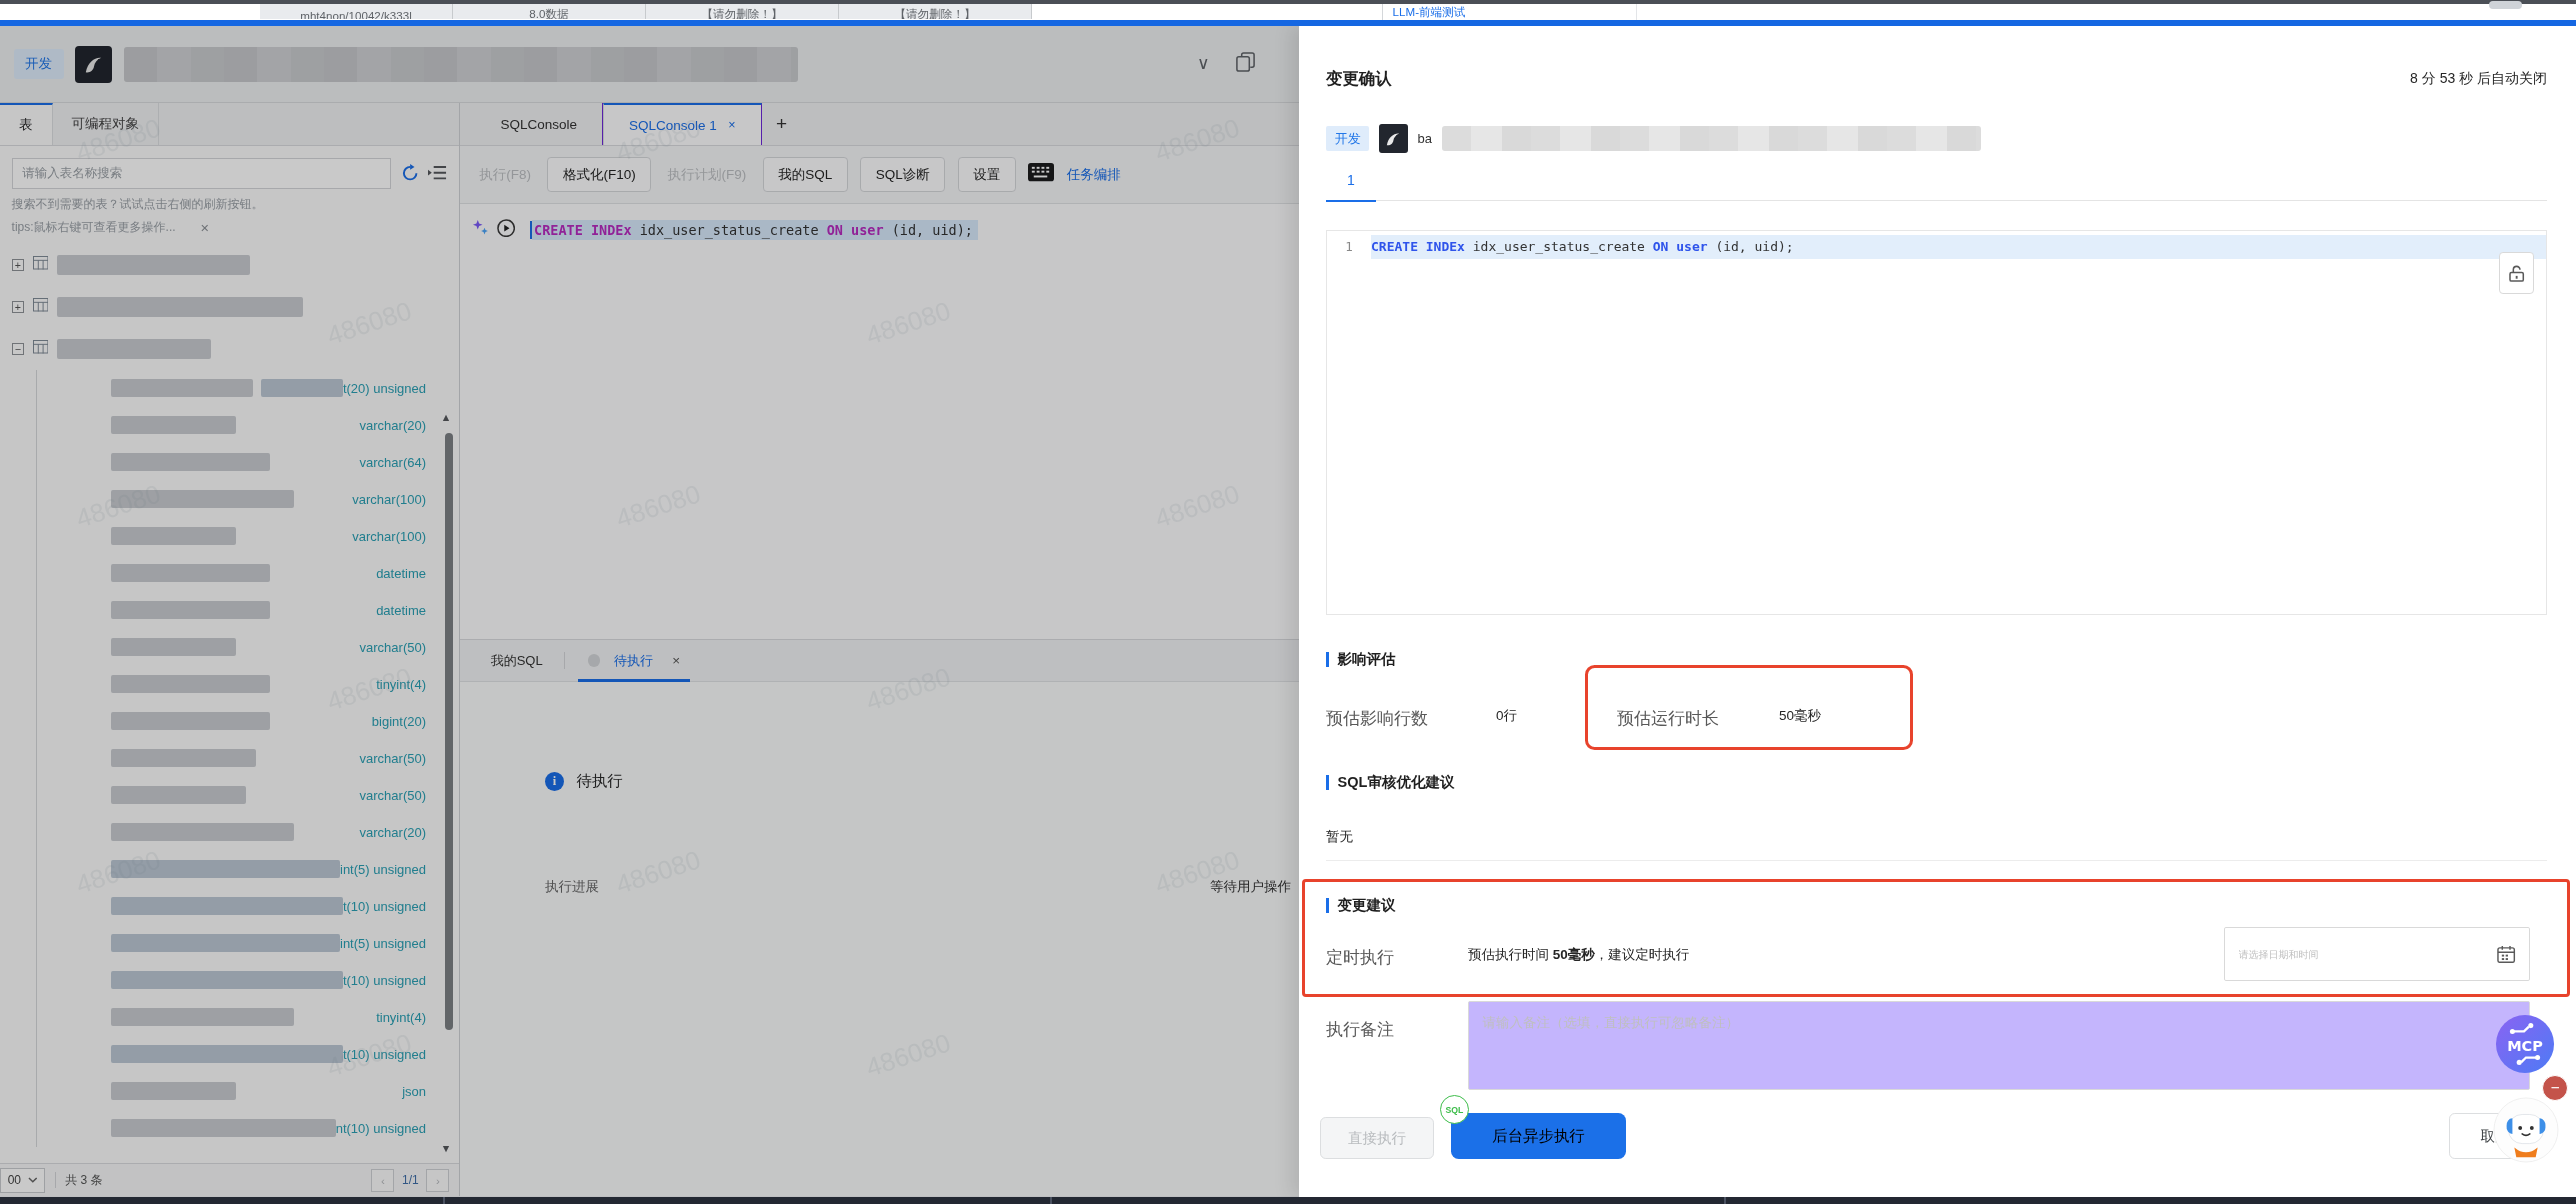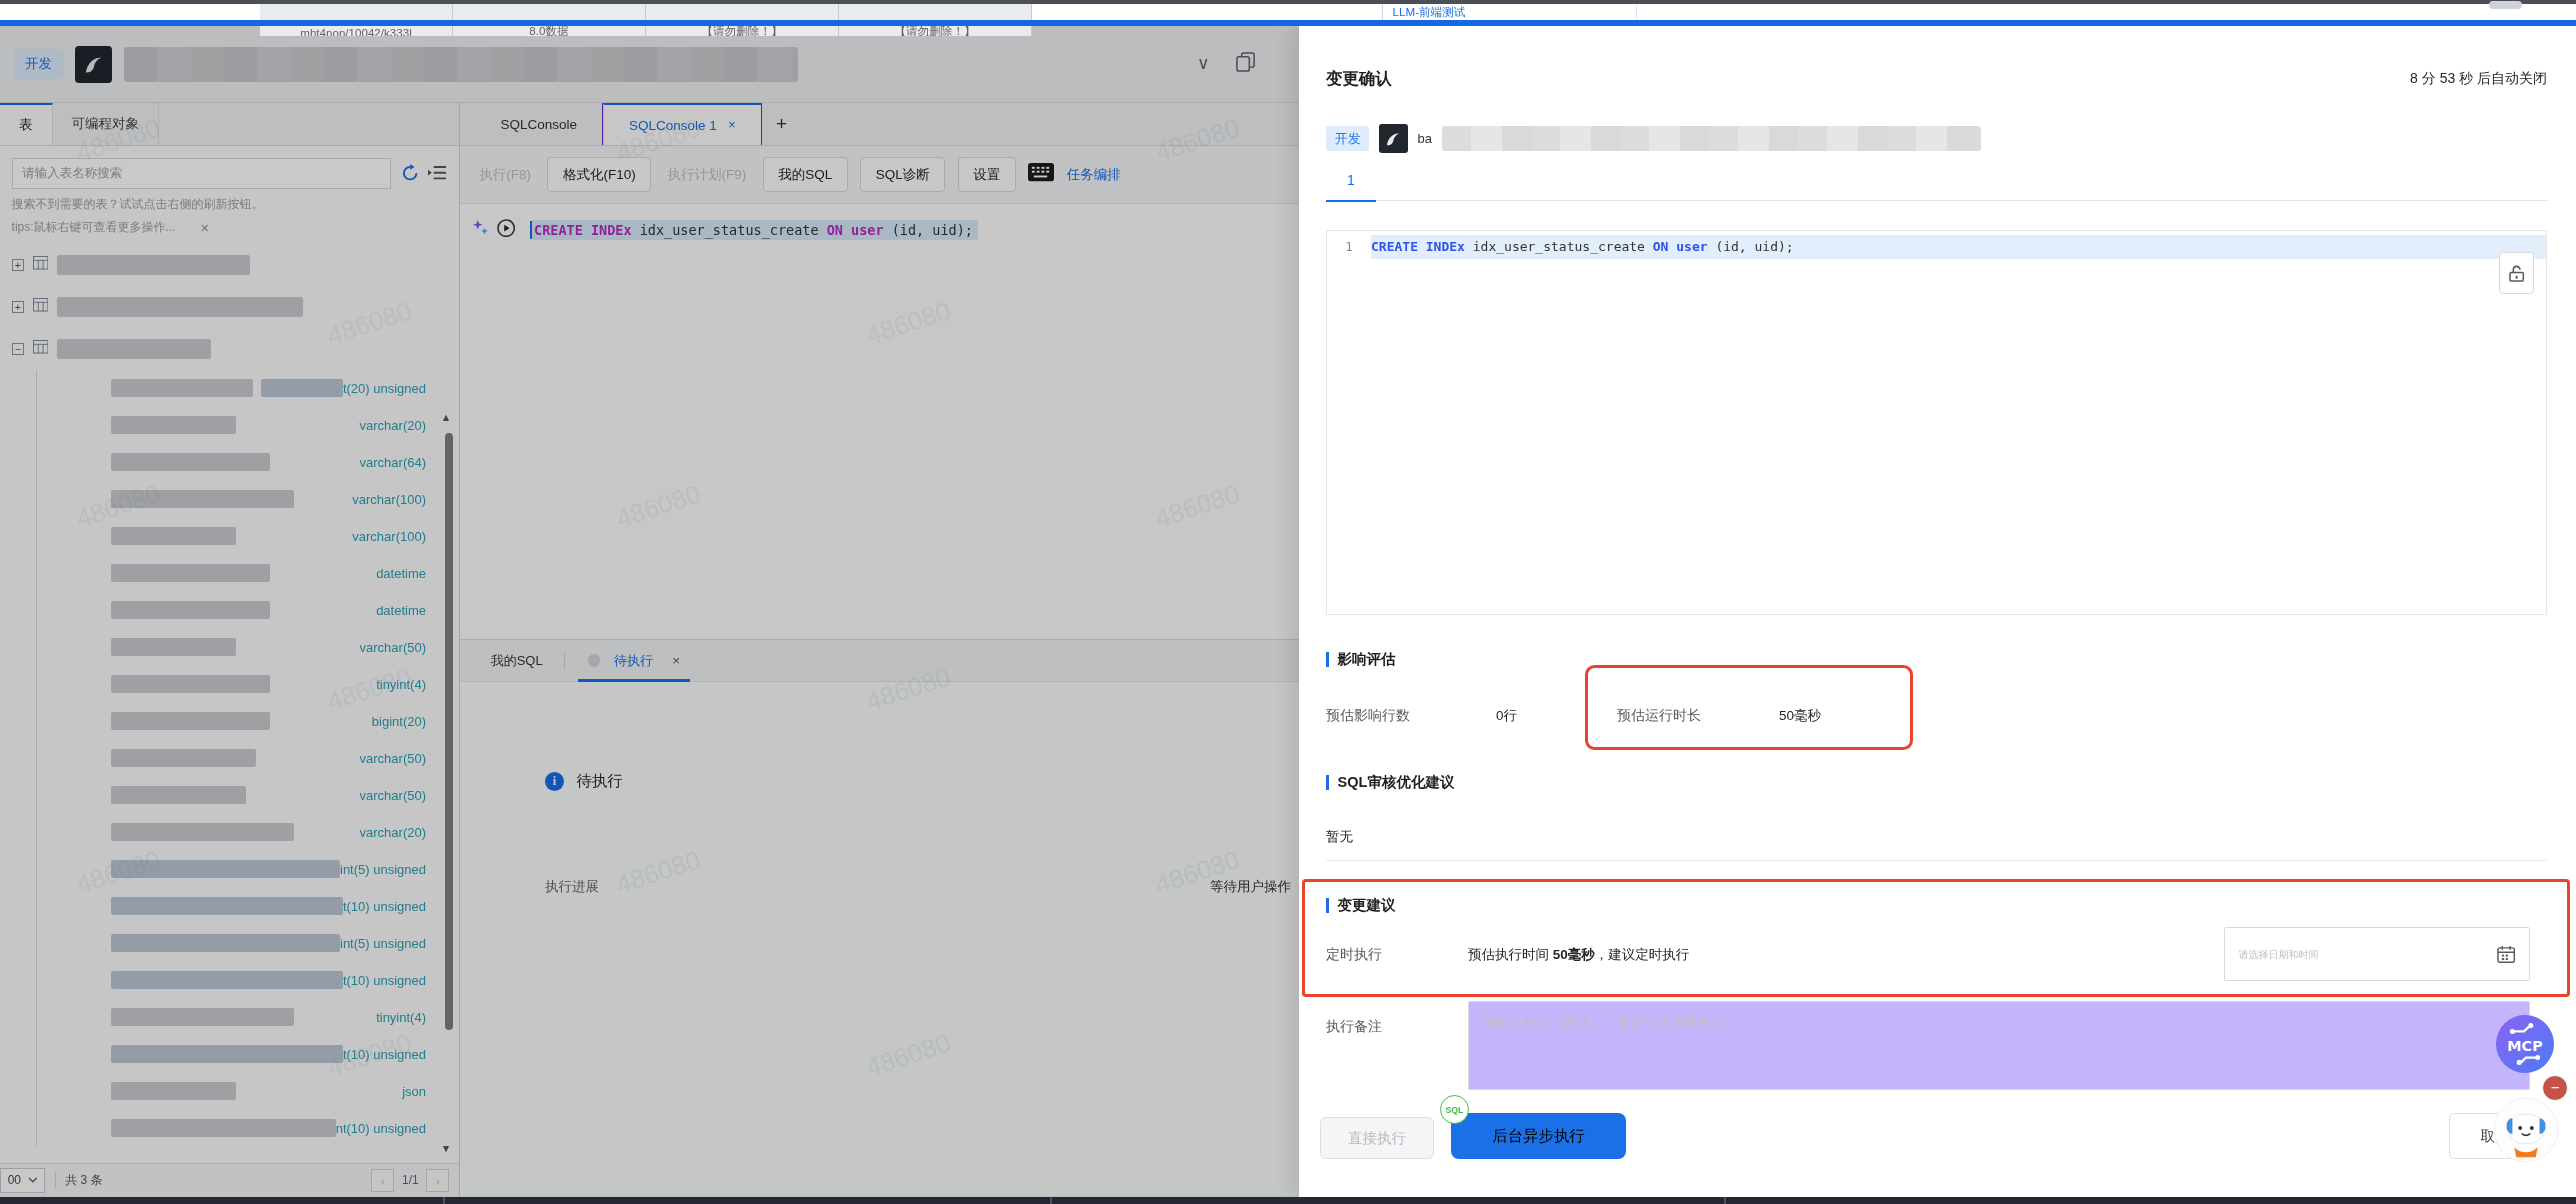--- a/index.html
+++ b/index.html
@@ -2,21 +2,21 @@
 <html><head>
 <meta charset="utf-8">
 <style>
   * { margin:0; padding:0; box-sizing:border-box; }
   html,body { width:2576px; height:1204px; overflow:hidden; }
   body { font-family:"Liberation Sans", sans-serif; background:#fff; position:relative; color:#262626; }
 
   
   .browser-bar { position:absolute; top:0; left:0; width:2576px; height:26px; background:#fff; z-index:60; }
   .browser-top-edge { position:absolute; top:0; left:0; right:0; height:3.9px; background:#4b4f56; }
-  .btabs { position:absolute; left:260px; top:3.9px; height:32px; display:flex; overflow:hidden; }
+  .btabs { position:absolute; left:260px; top:3.9px; height:15px; display:flex; overflow:hidden; }
   .btab { width:0; padding:0 27px; background:#e9ebee; border-right:1px solid #c7cacd; font-size:11.6px; color:#5f6368; white-space:nowrap; overflow:hidden; min-width:193px; display:flex; align-items:flex-end; justify-content:center; }
   .btab span { display:block; margin-bottom:-2.9px; }
   .btab-active { position:absolute; left:1382px; top:3.9px; width:255px; height:16.4px; background:#fff; font-size:11.6px; color:#1a6ee8; overflow:hidden; border-left:1px solid #d4d7da; border-right:1px solid #e3e5e8; }
   .btab-active span { display:block; margin-top:1px; margin-left:9.6px; }
   .browser-blue-line { position:absolute; top:20px; left:0; right:0; height:5.8px; background:#1567e2; }
   .tab-blob { position:absolute; right:54px; top:1px; width:33px; height:7.7px; border-radius:3.9px; background:#cfd3d8; }
 
   
   .app { position:absolute; top:26px; left:0; width:1299px; height:1171px; background:#f2f3f5; }
   .dim-mask { position:absolute; top:26px; left:0; width:1299px; height:1171px; background:rgba(0,0,0,0.21); z-index:10; }
@@ -116,21 +116,21 @@
   .code-box { position:absolute; top:204px; left:27px; right:29px; height:385px; border:1px solid #e6e6e6; background:#fff; }
   .code-line { display:flex; align-items:center; height:24px; margin-top:3.9px; }
   .code-gutter { width:44px; text-align:center; font-family:"DejaVu Sans Mono",monospace; font-size:12.5px; color:#888; flex-shrink:0; }
   .code-hl { flex:1; background:#e2eefb; height:24px; display:flex; align-items:center; }
   .dr-code { font-size:13px; }
   .dr-code .kw { color:#2f54eb; font-weight:bold; }
   .lock-btn { position:absolute; top:21px; right:11.6px; width:35px; height:42px; border:1px solid #d9d9d9; border-radius:3.9px; background:#fff; display:flex; align-items:center; justify-content:center; cursor:pointer; }
   .sec-title { display:flex; align-items:center; gap:8.7px; font-size:14.5px; font-weight:bold; color:#1f1f1f; }
   .sec-bar { width:2.9px; height:15.4px; background:#1a6ee8; }
   .pos { position:absolute; }
-  .metric-label { font-size:14px; color:#595959; }
+  .metric-label { font-size:17px; color:#595959; }
   .metric-value { font-size:13.5px; color:#262626; }
   .dr-hr { position:absolute; left:27px; right:29px; border-bottom:1px solid #ececec; }
   .schedule-text { font-size:13.5px; color:#262626; }
   .schedule-text b { font-weight:bold; }
   .date-input { position:absolute; top:901px; right:46px; width:306px; height:54px; border:1px solid #d9d9d9; border-radius:1.9px; background:#fff; display:flex; align-items:center; padding:0 13.5px; }
   .date-input input { border:none; outline:none; flex:1; font-size:10px; font-family:"Liberation Sans",sans-serif; color:#333; background:transparent; }
   .date-input input::placeholder { color:#bfbfbf; }
   .remark-area { position:absolute; top:975px; left:169px; right:46px; height:89px; border:1px solid #d9d9d9; border-radius:1.9px; background:#c4b5fd; padding:11.6px 13.5px; font-size:13.5px; font-family:"Liberation Sans",sans-serif; color:#333; resize:none; }
   .remark-area::placeholder { color:#bfbfbf; }
   .btn-direct { position:absolute; top:1091px; left:21px; width:114px; height:42px; background:#f4f5f6; border:1px solid #dcdee0; border-radius:5.8px; font-size:14.5px; color:#b9bcbf; font-family:"Liberation Sans",sans-serif; }

